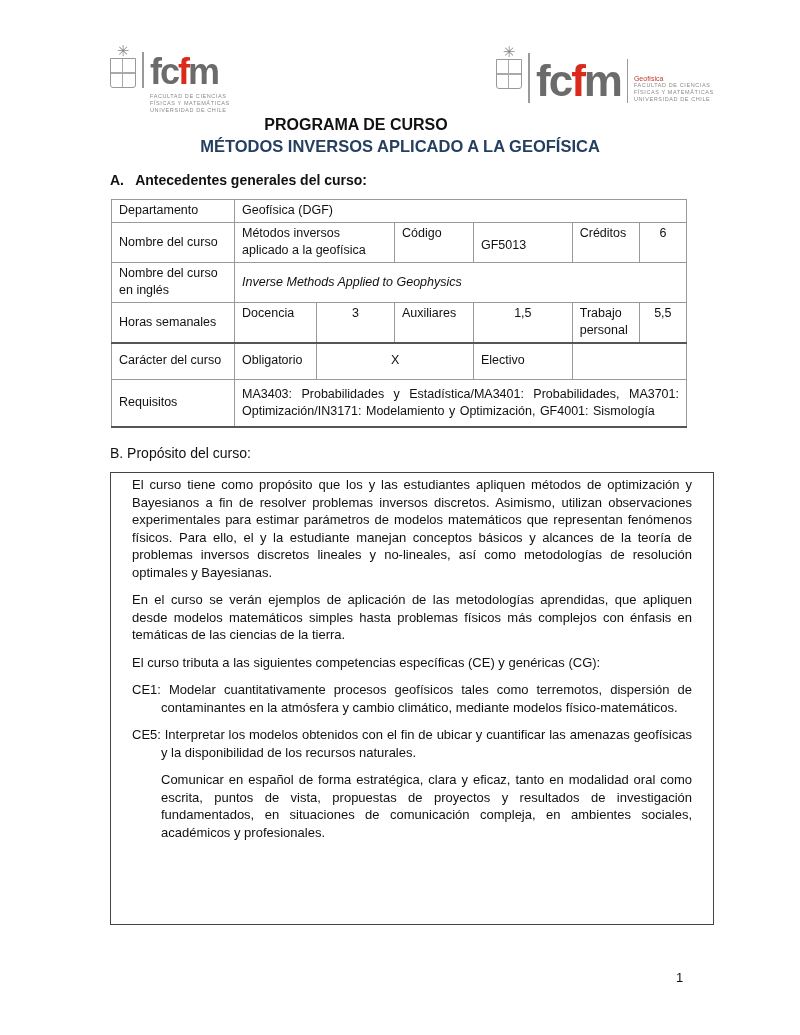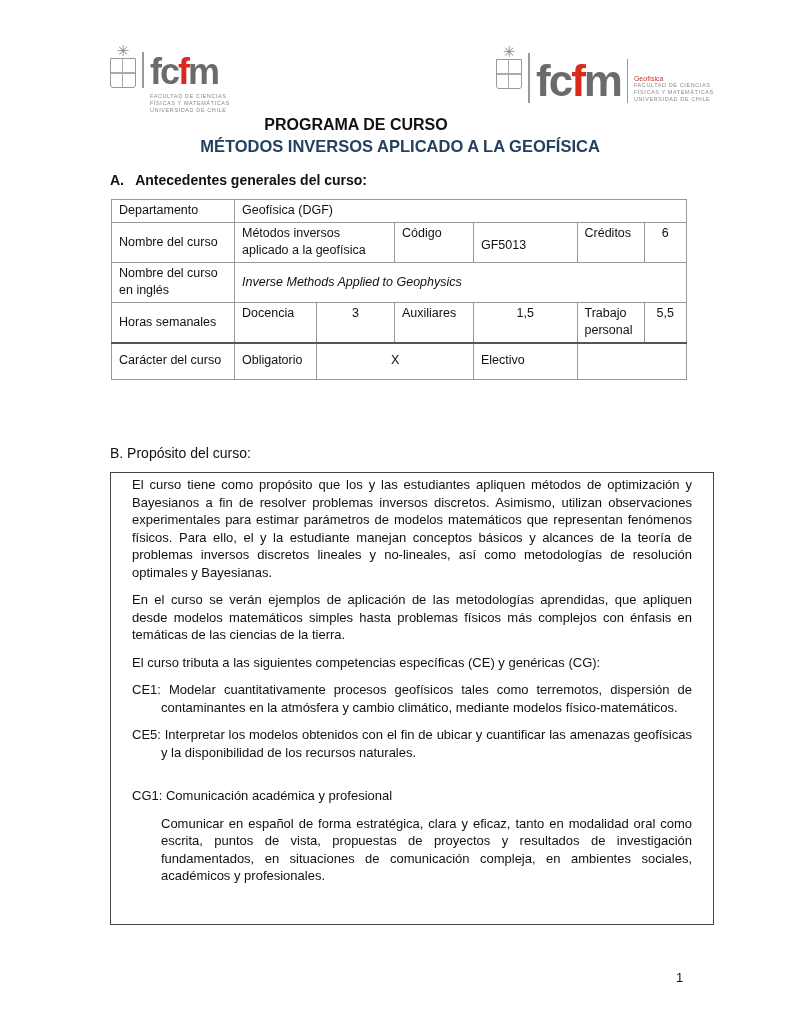--- a/index.html
+++ b/index.html
@@ -109,28 +109,31 @@
     <td style="width:52px;">Trabajo personal</td>
     <td class="c">5,5</td>
   </tr>
   <tr style="height:36px;">
     <td class="lbl">Carácter del curso</td>
     <td class="mid">Obligatorio</td>
     <td colspan="3" class="c mid">X</td>
     <td class="mid">Electivo</td>
     <td colspan="2" class="mid"></td>
   </tr>
+  <tr class="thick">
+    <td class="lbl">Requisitos</td>
+    <td colspan="7" class="just" style="padding-top:6px; padding-bottom:6px; word-spacing:1px;">MA3403: Probabilidades y Estadística/MA3401: Probabilidades, MA3701: Optimización/IN3171: Modelamiento y Optimización, GF4001: Sismología</td>
+  </tr>
 </tbody>
   </table>
 
 <div class="abs secB">B. Propósito del curso:</div>
 
 <div class="box">
   <p>El curso tiene como propósito que los y las estudiantes apliquen métodos de optimización y Bayesianos a fin de resolver problemas inversos discretos. Asimismo, utilizan observaciones experimentales para estimar parámetros de modelos matemáticos que representan fenómenos físicos. Para ello, el y la estudiante manejan conceptos básicos y alcances de la teoría de problemas inversos discretos lineales y no-lineales, así como metodologías de resolución optimales y Bayesianas.</p>
   <p>En el curso se verán ejemplos de aplicación de las metodologías aprendidas, que apliquen desde modelos matemáticos simples hasta problemas físicos más complejos con énfasis en temáticas de las ciencias de la tierra.</p>
   <p>El curso tributa a las siguientes competencias específicas (CE) y genéricas (CG):</p>
   <p class="hang"><span>CE1:</span> <span>Modelar cuantitativamente procesos geofísicos tales como terremotos, dispersión de contaminantes en la atmósfera y cambio climático, mediante modelos físico-matemáticos.</span></p>
   <p class="hang"><span>CE5:</span> <span>Interpretar los modelos obtenidos con el fin de ubicar y cuantificar las amenazas geofísicas y la disponibilidad de los recursos naturales.</span></p>
-  <p class="hang" style="margin-top:26px;"><span>CG1:</span> <span>Comunicación académica y profesional</span></p>
   <p class="indent">Comunicar en español de forma estratégica, clara y eficaz, tanto en modalidad oral como escrita, puntos de vista, propuestas de proyectos y resultados de investigación fundamentados, en situaciones de comunicación compleja, en ambientes sociales, académicos y profesionales.</p>
 </div>
 
 <div class="abs pageno">1</div>
 
 </body></html>

